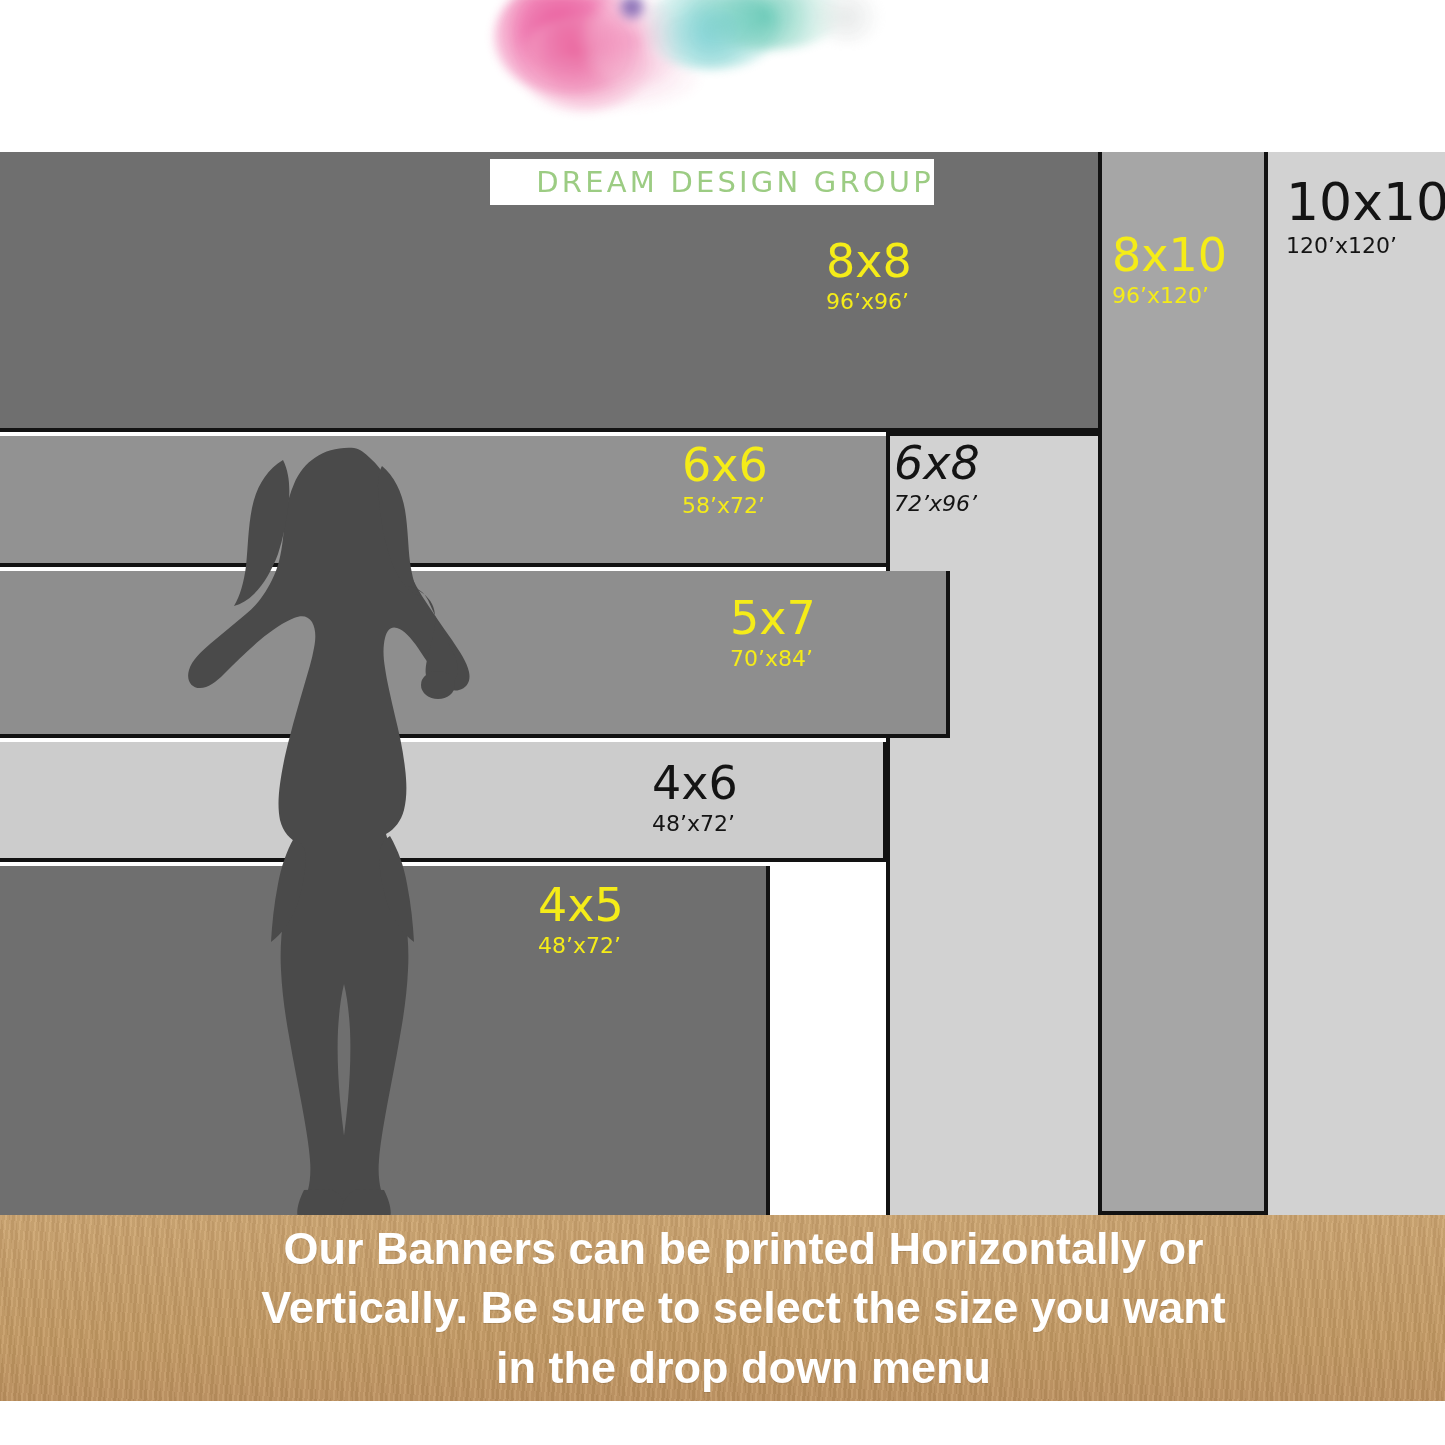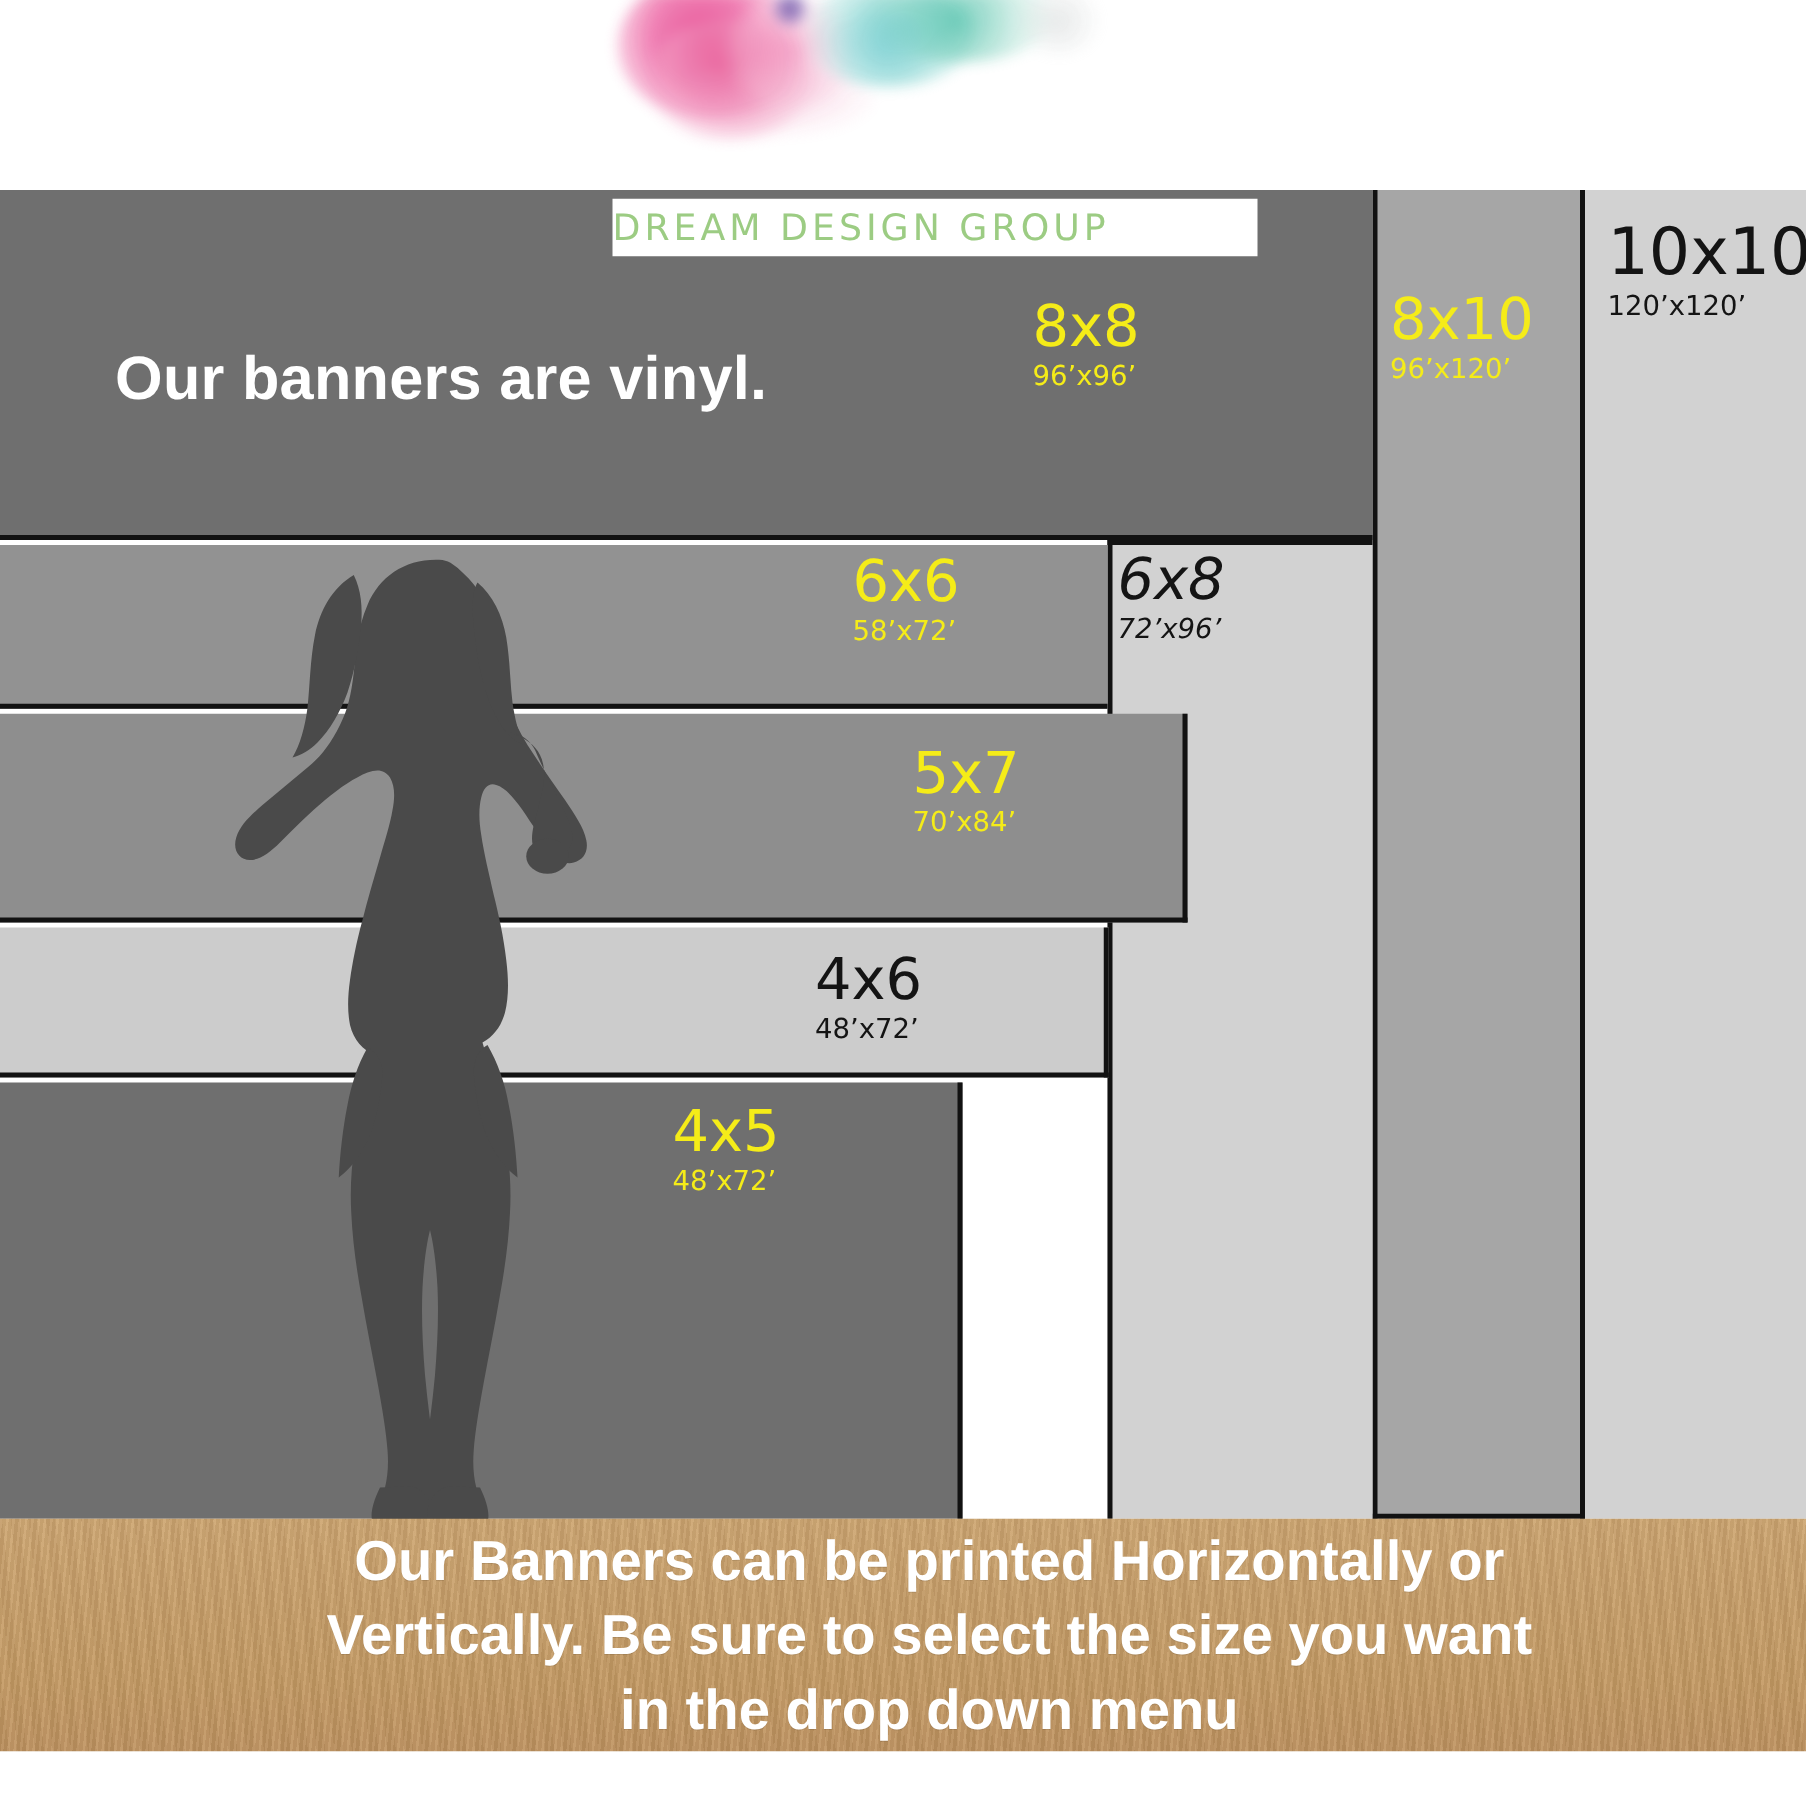--- a/index.html
+++ b/index.html
@@ -39,23 +39,23 @@
     background:radial-gradient(circle at 50% 55%, rgba(60,186,160,.72) 0%, rgba(150,216,198,.40) 55%, rgba(255,255,255,0) 85%);}
   .blob.teal3{left:168px;top:16px;width:96px;height:60px;
     background:radial-gradient(circle at 50% 50%, rgba(120,206,214,.55) 0%, rgba(255,255,255,0) 80%);}
   .blob.grey1{left:322px;top:-2px;width:70px;height:54px;
     background:radial-gradient(circle at 50% 50%, rgba(200,205,205,.45) 0%, rgba(255,255,255,0) 80%);}
   .blob.pinkfade{left:40px;top:60px;width:170px;height:58px;
     background:radial-gradient(ellipse at 50% 40%, rgba(240,160,195,.45) 0%, rgba(255,255,255,0) 78%);}
 
   
   .logo-plate{
-    position:absolute;left:490px;top:159px;width:516px;height:46px;
+    position:absolute;left:490px;top:159px;width:444px;height:46px;
     background:#ffffff;
-    display:flex;align-items:center;justify-content:flex-start;
+    display:flex;align-items:center;justify-content:flex-end;
     z-index:60;
   }
   .logo-word{
     color:#9ccc83;
     font-size:29px;
     letter-spacing:3.2px;
     font-weight:400;
     font-family:"DejaVu Sans",sans-serif;
     white-space:nowrap;
   }
@@ -152,21 +152,20 @@
 
   <div class="rect r-10x10"></div>
   <div class="rect r-8x10"></div>
   <div class="rect r-6x8"></div>
   <div class="rect r-8x8"></div>
   <div class="rect r-6x6"></div>
   <div class="rect r-5x7"></div>
   <div class="rect r-4x6"></div>
   <div class="rect r-4x5"></div>
 
-  <div class="vinyl-text">Our banners are vinyl.</div>
 
   <div class="logo-plate">
     <span class="logo-word">DREAM DESIGN GROUP</span>
   </div>
 
   <div class="silhouette">
     <svg viewBox="0 0 310 785" xmlns="http://www.w3.org/2000/svg" aria-hidden="true">
       <path fill="#4a4a4a" d="
         M168,8
         C140,6 118,20 108,44

